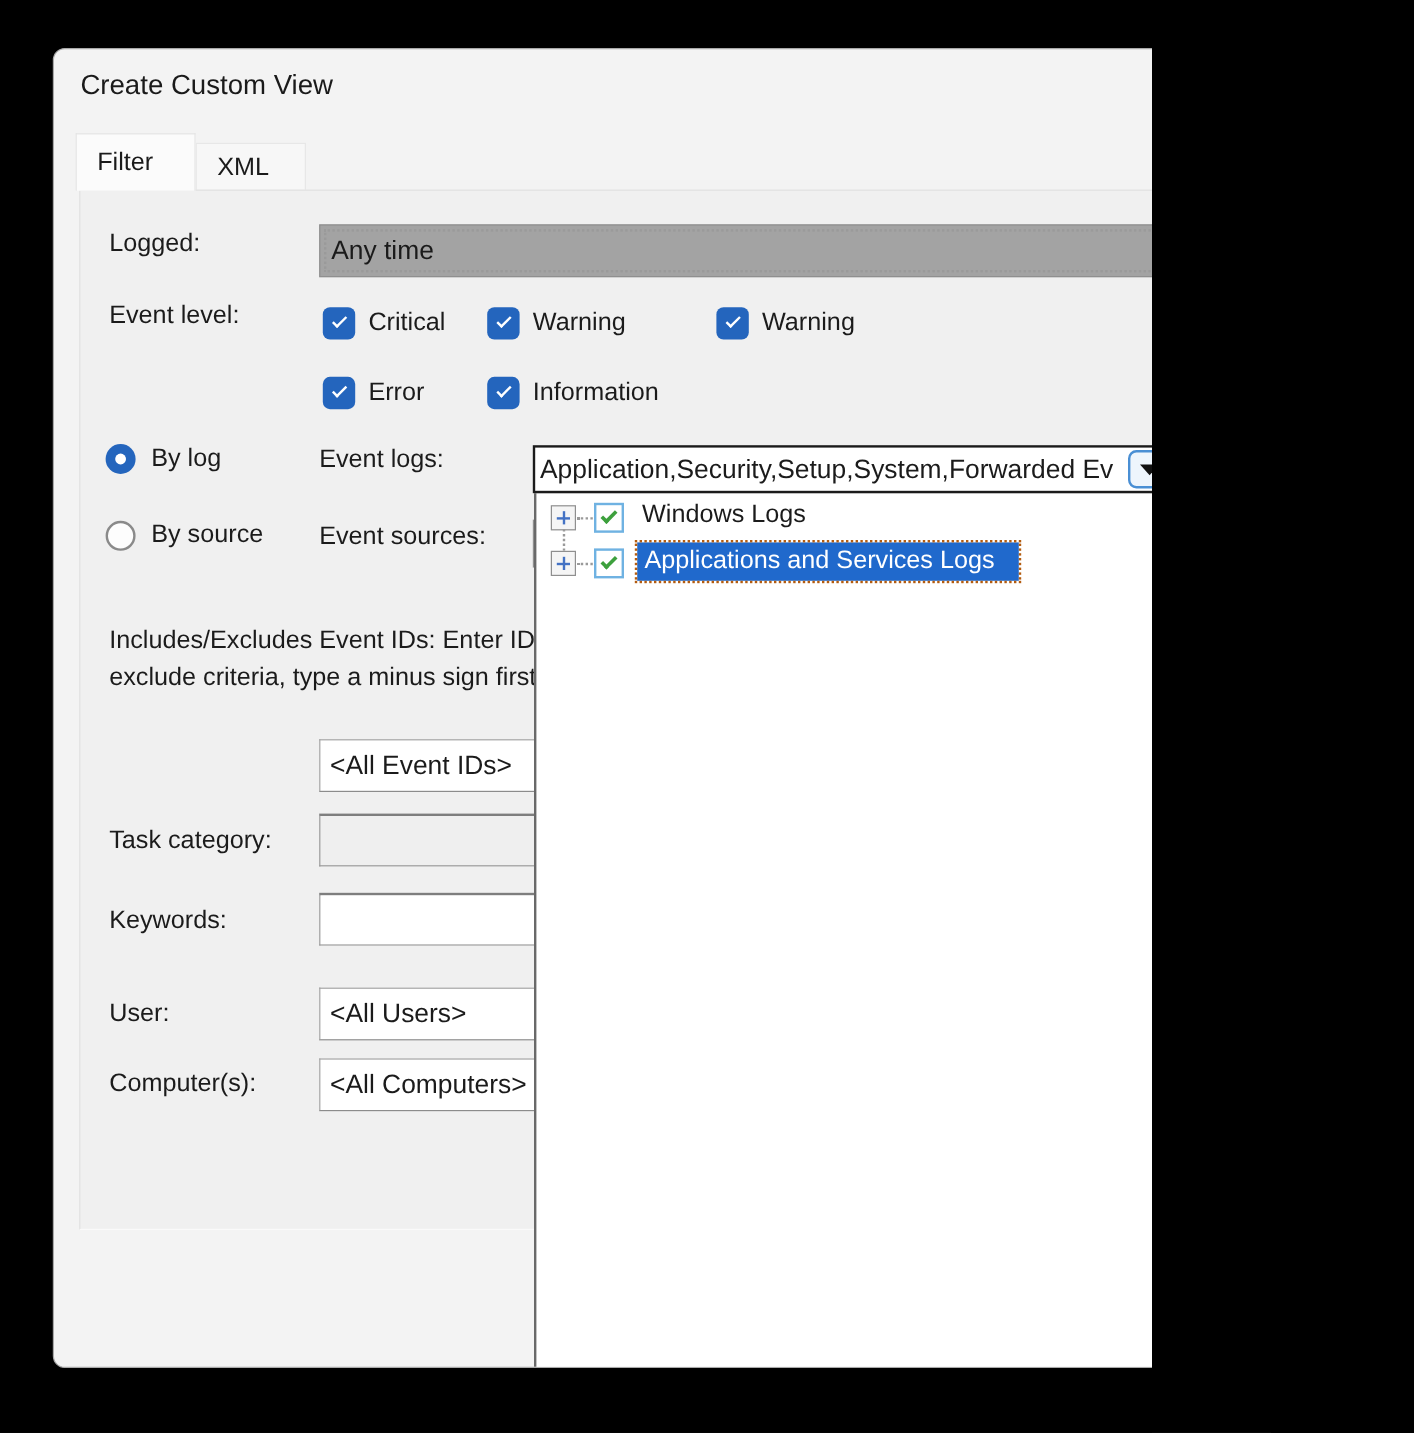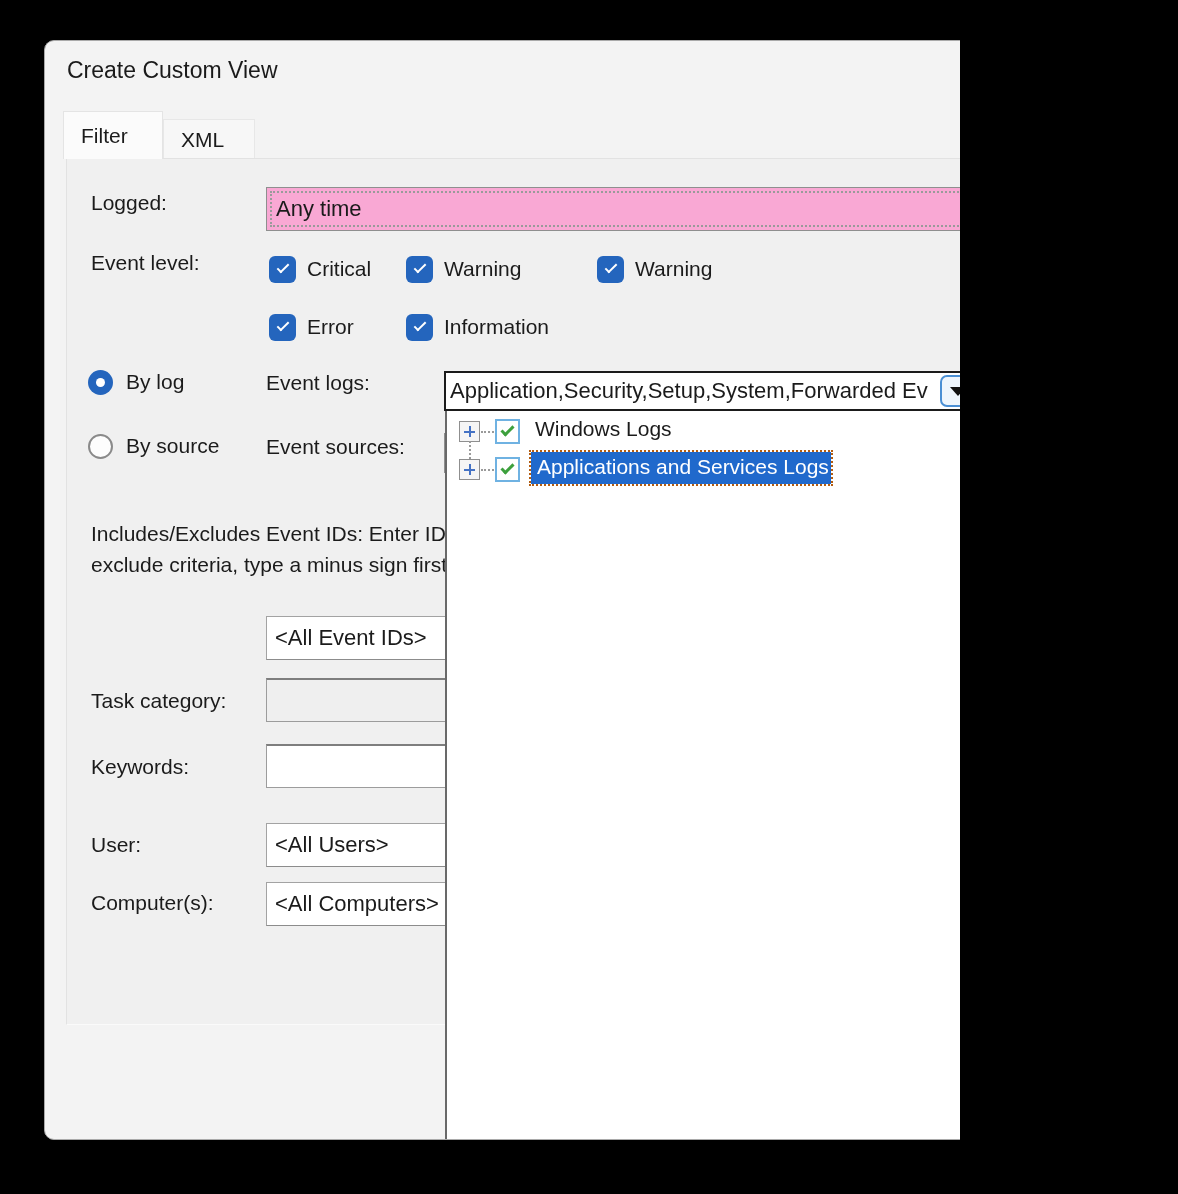--- a/index.html
+++ b/index.html
@@ -26,21 +26,21 @@
   .tab-xml { left:118px; top:78px; width:92px; height:41px; background:#f7f7f7;
     border:1px solid #e7e7e7; }
 
   .panel { position:absolute; left:21px; top:117px; width:1033px; height:867px;
     background:#f0f0f0; border:1px solid #e2e2e2; border-bottom-color:#fafafa; }
 
   .lbl { position:absolute; font-size:21px; white-space:nowrap; }
 
   
   .combo-logged { position:absolute; left:221px; top:146px; width:768px; height:44px;
-    background:#f9a8d4; border:1px solid #8f8f8f; }
+    background:#a3a3a3; border:1px solid #8f8f8f; }
   .focus-rect { position:absolute; inset:3px; border:2px dotted #9a9a9a; }
   .combo-logged .val { position:absolute; left:9px; top:0; line-height:42px; font-size:22px; }
   .chevron { position:absolute; right:16px; top:15px; width:11px; height:11px;
     border-right:2px solid #4a4a4a; border-bottom:2px solid #4a4a4a; transform:rotate(45deg) scaleY(.9); }
 
   
   .chk-item { position:absolute; display:flex; align-items:center; gap:11px; height:30px; }
   .chk { width:27px; height:27px; border-radius:6px; background:#2465bd; display:flex;
     align-items:center; justify-content:center; flex:0 0 auto; }
   .chk .check { width:12px; height:6px; border-left:2.5px solid #fff; border-bottom:2.5px solid #fff;
@@ -94,21 +94,21 @@
   .plus { position:relative; width:11px; height:11px; }
   .plus::before { content:""; position:absolute; left:0; top:4.5px; width:11px; height:2.5px; background:#4472c4; }
   .plus::after  { content:""; position:absolute; left:4.5px; top:0; width:2.5px; height:11px; background:#4472c4; }
   .hdots { position:absolute; width:13px; height:0; border-top:2px dotted #9a9a9a; }
   .vdots { position:absolute; left:22px; width:0; border-left:2px dotted #9a9a9a; }
   .tree-chk { position:absolute; width:25px; height:25px; background:#fff; border:2px solid #6fb2e2;
     display:flex; align-items:center; justify-content:center; }
   .tree-chk .check { width:13px; height:7px; border-left:3px solid #3da03d; border-bottom:3px solid #3da03d;
     transform:rotate(-45deg); margin-top:-4px; }
   .tree-label { position:absolute; font-size:21px; white-space:nowrap; }
-  .tree-label.selected { background:#2069cc; color:#fff; padding:3px 2px 5px 6px;
+  .tree-label.selected { background:#2069cc; color:#fff; padding:3px 20px 5px 6px;
     outline:2px dotted #b35c10; }
 </style>
 </head>
 <body>
 
 <div class="stage">
   <div class="dialog">
 
     <div class="title">Create Custom View</div>
     <div class="close-btn">

